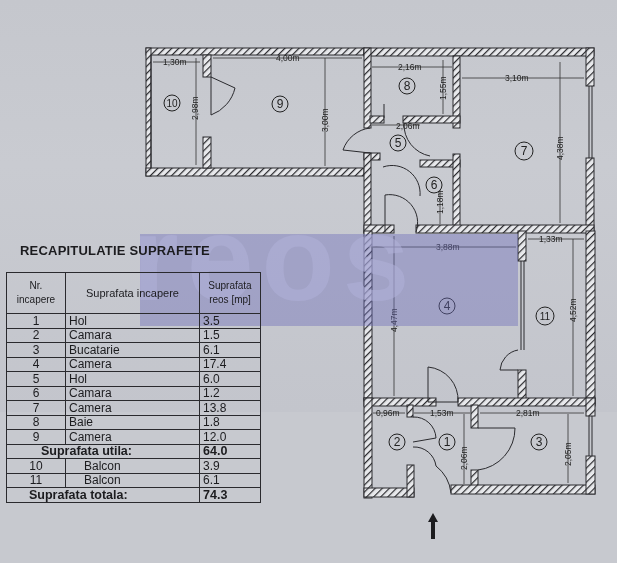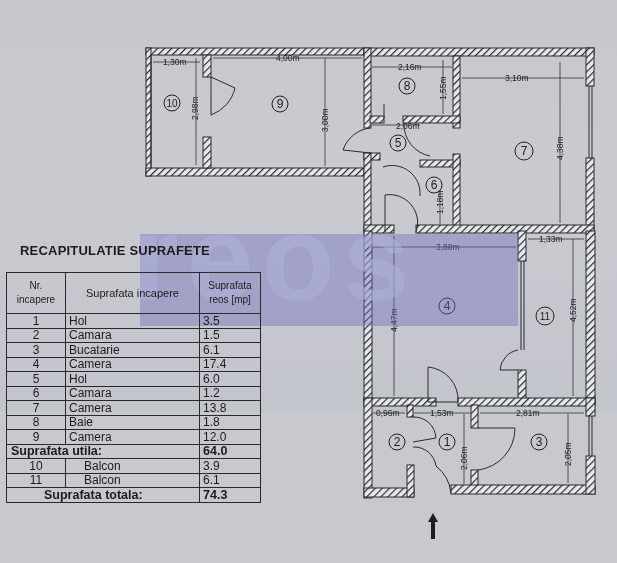--- a/index.html
+++ b/index.html
@@ -249,35 +249,35 @@
           <td class="n">8</td>
           <td class="name">Baie</td>
           <td class="v">1.8</td>
         </tr>
     <tr>
           <td class="n">9</td>
           <td class="name">Camera</td>
           <td class="v">12.0</td>
         </tr>
     <tr class="tot">
-          <td colspan="2" style="padding-left:4px">Suprafata utila:</td>
+          <td colspan="2" style="padding-left:34px">Suprafata utila:</td>
           <td class="v">64.0</td>
         </tr>
     <tr>
           <td class="n">10</td>
           <td class="name" style="padding-left:18px">Balcon</td>
           <td class="v">3.9</td>
         </tr>
     <tr>
           <td class="n">11</td>
           <td class="name" style="padding-left:18px">Balcon</td>
           <td class="v">6.1</td>
         </tr>
     <tr class="tot">
-          <td colspan="2" style="padding-left:37px">Suprafata totala:</td>
+          <td colspan="2" style="padding-left:22px">Suprafata totala:</td>
           <td class="v">74.3</td>
         </tr>
   </tbody>
     </table>
 
   <svg class="arrow" viewBox="0 0 10 26">
     <polygon points="5,0 10,9 7,9 7,26 3,26 3,9 0,9" fill="#1c1c1f"></polygon>
   </svg>
 </div>
 

